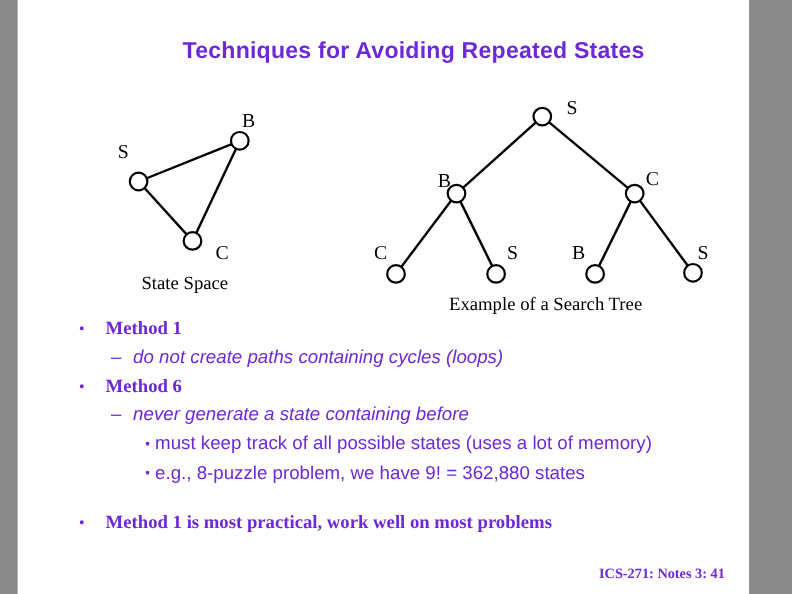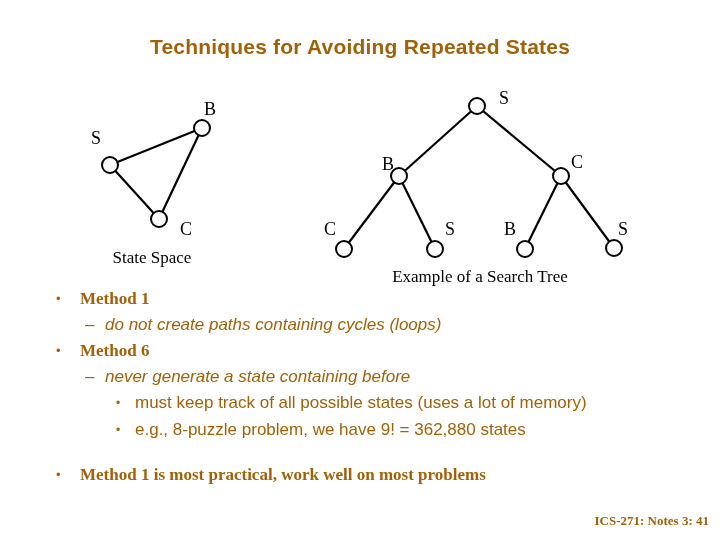--- a/index.html
+++ b/index.html
@@ -1,22 +1,23 @@
 <!DOCTYPE html>
 <html><head>
 <meta charset="utf-8">
 <style>
   html, body { margin: 0; padding: 0; background: #888; }
   .slide {
     position: relative;
-    width: 720px; height: 540px;
+    width: 665px; height: 540px;
     background: #ffffff;
-    color: #a16207;
+    color: #6d28d9;
     overflow: hidden;
     font-family: "Liberation Sans", sans-serif;
+    margin-left: 16px;
   }
   .title {
     position: absolute;
     top: 35px; left: 0; width: 720px;
     text-align: center;
     font-size: 21px;
     font-weight: bold;
     letter-spacing: 0.2px;
   }
   .diagram-svg {
@@ -46,27 +47,27 @@
     line-height: 20px;
   }
   .b-row .marker { position: absolute; top: 0; }
   .b-row .txt { position: absolute; top: 0; white-space: nowrap; }
   .b-row.bold .txt { font-weight: bold; }
   .lv1 .marker { left: 56px; font-size: 13px; }
   .lv1 .txt    { left: 80px; font-family: Liberation Serif, serif; }
   .lv2 .marker { left: 85px; font-size: 17px; }
   .lv2 .txt    { left: 105px; font-style: italic; }
   .lv3 .marker { left: 116px; font-size: 12px; }
-  .lv3 .txt    { left: 135px; }
+  .lv3 .txt    { left: 125px; }
   .r1 { top: 289px; } .r2 { top: 315px; } .r3 { top: 341px; }
   .r4 { top: 367px; } .r5 { top: 393px; } .r6 { top: 420px; }
   .r7 { top: 465px; }
   .footer {
     position: absolute;
-    top: 513px; right: 11px;
+    top: 513px; right: 22px;
     font-family: "Liberation Serif", serif;
     font-size: 13px;
     font-weight: bold;
   }
 </style>
 </head>
 <body>
 
 <div class="slide">
 

